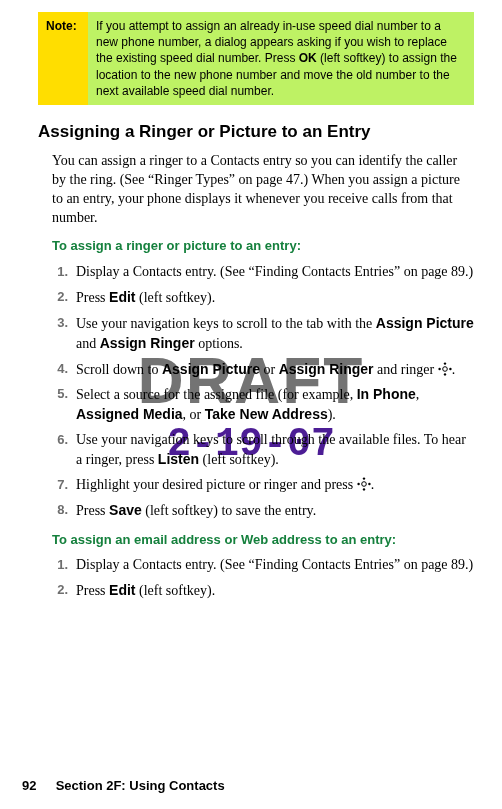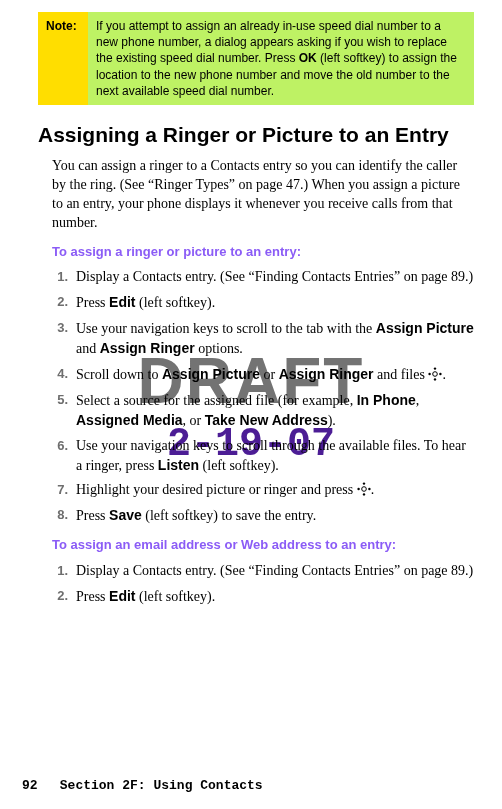--- a/index.html
+++ b/index.html
@@ -54,31 +54,31 @@
     font-weight: bold;
     width: 50px;
     white-space: nowrap;
   }
   td.note-body {
     background: #bef264;
   }
   h2.section {
     font-family: Arial, Helvetica, sans-serif;
     font-weight: bold;
-    font-size: 21px;
+    font-size: 17px;
     margin: 10px 0 8px 0;
   }
   p.intro {
     margin: 0 0 10px 14px;
   }
   p.subhead {
     font-family: Arial, Helvetica, sans-serif;
     font-weight: bold;
     font-size: 13px;
-    color: #8b5cf6;
+    color: #15803d;
     margin: 8px 0 8px 14px;
   }
   ol.steps {
     list-style: none;
     margin: 0 0 10px 14px;
     padding: 0;
   }
   ol.steps li {
     display: flex;
     margin-bottom: 6px;
@@ -99,21 +99,21 @@
   .b { font-family: Arial, Helvetica, sans-serif; font-weight: bold; }
   .nav-icon {
     display: inline-block;
     vertical-align: -2px;
   }
   .footer {
     position: absolute;
     left: 0; bottom: 14px;
     width: 100%;
     padding: 0 28px 0 22px;
-    font-family: Liberation Mono, monospace;
+    font-family: Liberation Sans, sans-serif;
     font-weight: bold;
     font-size: 13px;
   }
   .footer .pg { display: inline-block; width: 30px; }
 </style>
 </head>
 <body>
 
 <div class="watermark">
   <div class="wm-line1">DRAFT</div>
@@ -152,21 +152,21 @@
     </li>
     <li>
       <span class="num">3.</span>
       <span class="step-body">
         <span>Use your navigation keys to scroll to the tab with the </span><span class="b">Assign Picture</span><span> and </span><span class="b">Assign Ringer</span><span> options.</span>
       </span>
     </li>
     <li>
       <span class="num">4.</span>
       <span class="step-body">
-        <span>Scroll down to </span><span class="b">Assign Picture</span><span> or </span><span class="b">Assign Ringer</span><span> and files </span><svg class="nav-icon" width="14" height="14" viewBox="0 0 14 14">
+        <span>Scroll down to </span><span class="b">Assign Picture</span><span> or </span><span class="b">Assign Ringer</span><span> and ringer </span><svg class="nav-icon" width="14" height="14" viewBox="0 0 14 14">
             <circle cx="7" cy="7" r="2.3" fill="none" stroke="#000" stroke-width="1"></circle>
             <circle cx="7" cy="1.6" r="1.2" fill="#000"></circle>
             <circle cx="7" cy="12.4" r="1.2" fill="#000"></circle>
             <circle cx="1.6" cy="7" r="1.2" fill="#000"></circle>
             <circle cx="12.4" cy="7" r="1.2" fill="#000"></circle>
           </svg><span>.</span>
       </span>
     </li>
     <li>
       <span class="num">5.</span>

